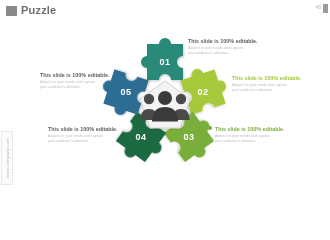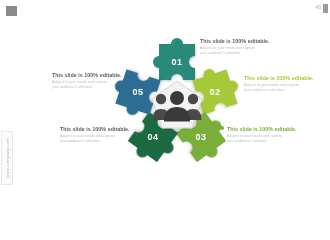--- a/index.html
+++ b/index.html
@@ -39,21 +39,21 @@
     background:#fbfbfb;
   }
   #watermark span{
     position:absolute;left:50%;top:50%;
     transform:translate(-50%,-50%) rotate(-90deg);
     white-space:nowrap;
     font-size:4.4px;color:#b4b4b4;letter-spacing:.2px;
   }
   
   #stage{
-    position:absolute;left:12px;top:22px;width:266px;height:164px;padding-left:8px;
+    position:absolute;left:0;top:22px;width:266px;height:164px;padding-left:8px;
   }
   .piece{
     position:absolute;
     width:46px;height:46px;
     transform-origin:50% 50%;
   }
   .piece svg{display:block;width:46px;height:46px;overflow:visible;}
   .piece-num{
     position:absolute;left:0;top:0;width:46px;height:46px;
     display:flex;align-items:center;justify-content:center;
@@ -94,20 +94,21 @@
   .bullet{
     position:absolute;width:4px;height:4px;border-radius:50%;
     left:-7px;top:0px;
   }
 </style>
 </head>
 <body>
 
 <div id="header">
   <div id="title-icon"></div>
+  <div id="title-text">Puzzle</div>
   <div id="page-num">48</div>
   <div id="page-num-bar"></div>
 </div>
 
 <div id="watermark">
   <span>www.company.com</span>
 </div>
 
 <div id="stage">
 

